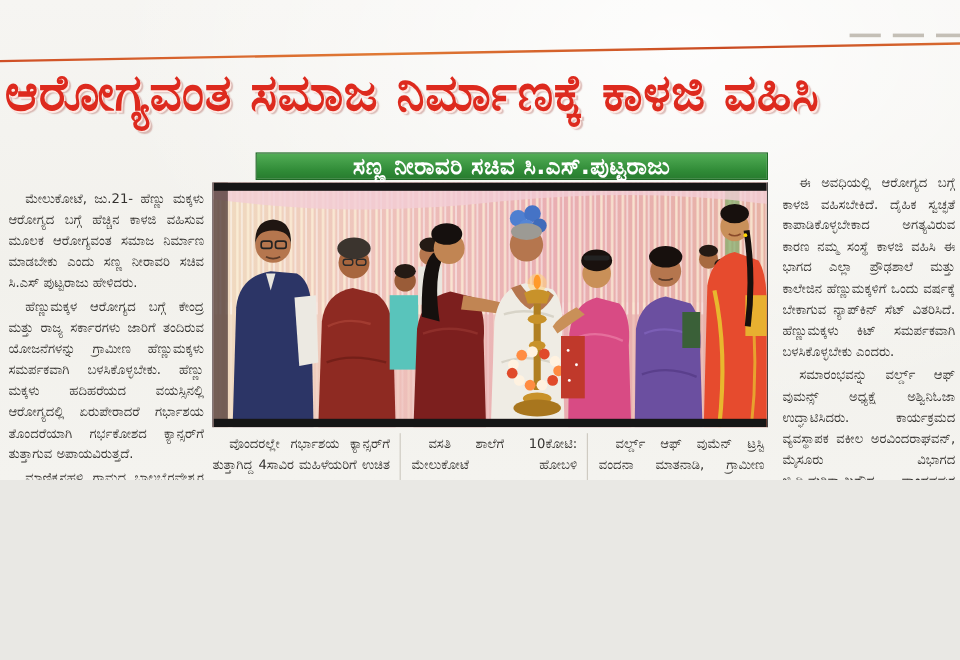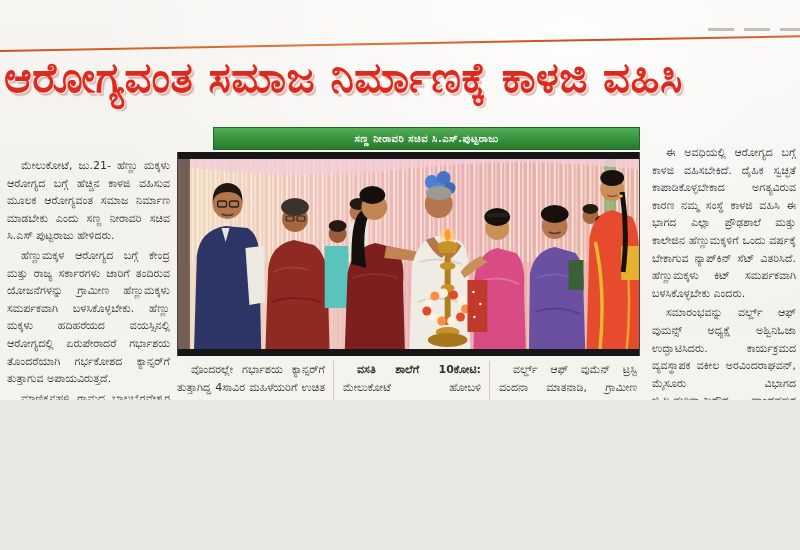--- a/index.html
+++ b/index.html
@@ -23,29 +23,29 @@
   }
   .body-text { font-size:11px; line-height:1.6; text-align:justify; }
   .body-text p { margin:0 0 2px 0; text-indent:14px; }
   .left-col  { position:absolute; left:7px;  top:121px; width:163px; height:400px; overflow:hidden;margin-top:36px; }
   .right-col { position:absolute; left:652px; top:144px; width:144px; height:400px; overflow:hidden; }
   .mid { position:absolute; left:177px; top:127px; width:463px; }
   .caption-bar {
     height:23px; display:flex; align-items:center; justify-content:center;
     background:linear-gradient(180deg,#52ad56,#2f8a36 70%,#287c2f);
     border:1px solid #1e6a25; box-sizing:border-box;
-    color:#ffffff; font-size:10px; font-weight:bold; letter-spacing:.5px;margin-left:36px;
+    color:#ffffff; font-size:19px; font-weight:bold; letter-spacing:.5px;margin-left:36px;
   }
   .photo { margin-top:2px; height:204px; position:relative; background:#d9a8a8;
     border-left:1px solid #444; border-right:1px solid #444; }
   .photo svg { display:block; width:100%; height:100%; }
   .photo-cols { display:flex; margin-top:5px; }
   .photo-cols .col { width:148px; height:145px; overflow:hidden; box-sizing:border-box; }
   .photo-cols .col + .col { border-left:1px solid #cfcbc2; padding-left:9px; margin-left:8px; }
-  .lead-in { font-weight:bold; }
+  .lead-in { font-weight:normal; }
 </style>
 </head>
 <body>
 
 <div class="clip">
 
   <div class="top-rule"></div>
   <div class="faint-marks">
       <i></i>
       <i></i>

